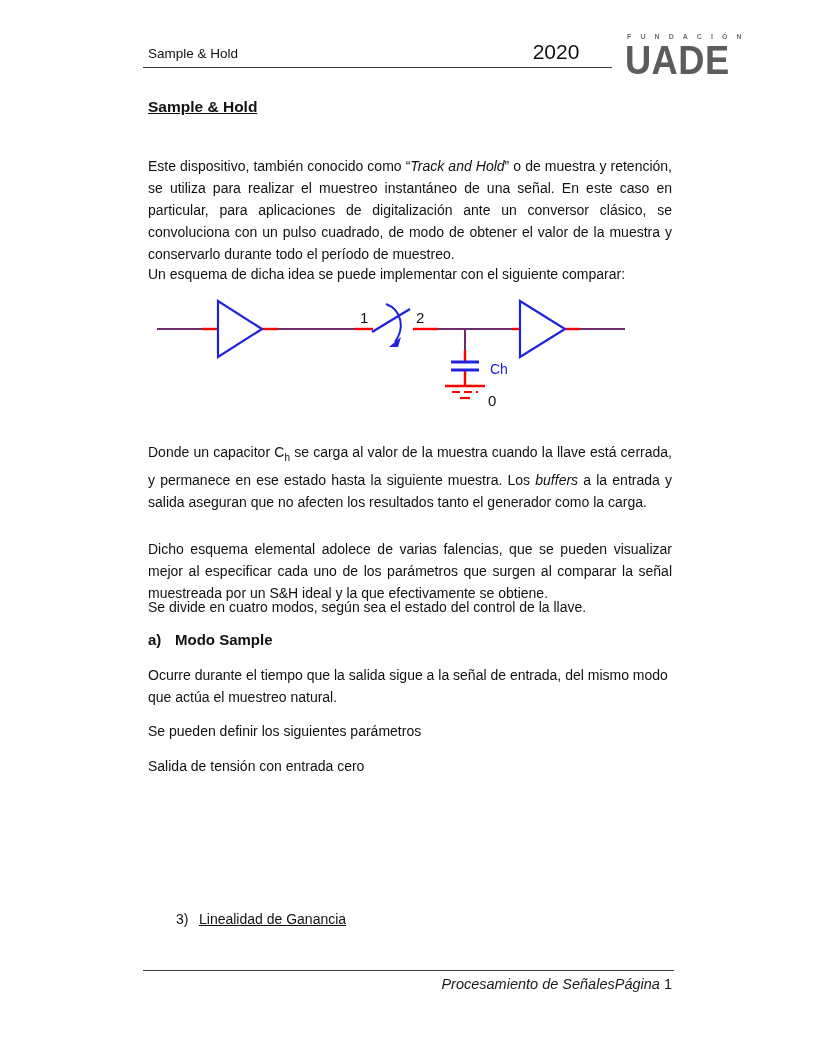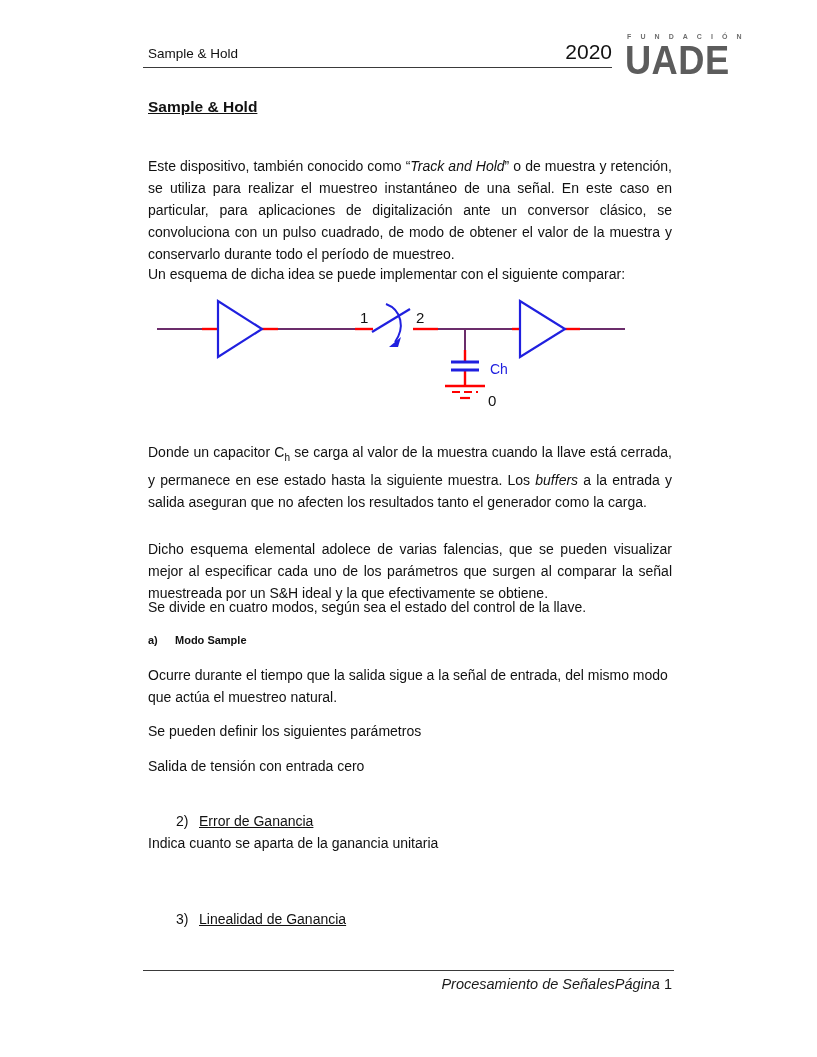--- a/index.html
+++ b/index.html
@@ -10,33 +10,33 @@
     width: 817px; height: 1057px;
     background: #ffffff;
     overflow: hidden;
     margin: 0 auto;
   }
   .abs { position: absolute; }
 
   
   .hdr-title { left: 148px; top: 46px; font-size: 13.5px; color: #111; }
   .hdr-rule  { left: 143px; top: 67px; width: 469px; height: 0; border-top: 1.4px solid #3a3a3a; }
-  .hdr-year  { left: 500px; top: 40px; width: 112px; text-align: right; font-size: 21px; color: #111; }
+  .hdr-year  { left: 500px; top: 40px; width: 112px; text-align: center; font-size: 21px; color: #111; }
   .logo      { left: 624px; top: 33px; width: 94px; text-align: right; color: #5c5c5c; }
   .logo-top  { font-size: 7px; font-weight: bold; letter-spacing: 3.6px; color: #6e6e6e; white-space: nowrap; text-indent: 3px; }
   .logo-main { font-size: 37px; font-weight: 600; line-height: 1.05; letter-spacing: 0.5px;
                transform: scale(0.98, 1.1); transform-origin: center top; }
 
   
   .col { left: 148px; width: 524px; font-size: 14px; line-height: 22px; color: #111; }
   .just { text-align: justify; }
   .doc-title { font-size: 15.5px; font-weight: bold; text-decoration: underline; }
   .it { font-style: italic; }
   .sub { vertical-align: sub; font-size: 10px; }
-  .mode-head { font-weight: bold; font-size: 11px; }
+  .mode-head { font-weight: bold; font-size: 15px; }
   .mode-num { display: inline-block; width: 27px; }
   .param-label-line { padding-left: 28px; }
   .param-num { display: inline-block; min-width: 14px; margin-right: 9px; }
   .param-label { text-decoration: underline; }
 
   
   .ftr-rule { left: 143px; top: 970px; width: 531px; height: 0; border-top: 1.4px solid #3a3a3a; }
   .ftr-row  { left: 148px; top: 976px; width: 524px; font-size: 14.5px; display: flex; justify-content: flex-end; }
   .ftr-left { font-style: italic; }
   .ftr-right .pg { font-style: italic; }
@@ -124,26 +124,20 @@
   </div>
 
   <p class="abs col" style="top:664px">Ocurre durante el tiempo que la salida sigue a la señal de entrada, del mismo modo que actúa el muestreo natural.</p>
 
   <p class="abs col" style="top:720px">Se pueden definir los siguientes parámetros</p>
 
   <div class="abs col" style="top:755px">
     <div>Salida de tensión con entrada cero</div>
   </div>
 
-  <div class="abs col" style="top:810px">
-    <div class="param-label-line">
-      <span class="param-num">2)</span><span class="param-label"><span>Error de Ganancia</span><span class="it"></span></span>
-    </div>
-    <div>Indica cuanto se aparta de la ganancia unitaria</div>
-  </div>
 
   <div class="abs col" style="top:908px">
     <div class="param-label-line">
       <span class="param-num">3)</span><span class="param-label"><span>Linealidad de Ganancia</span><span class="it"></span></span>
     </div>
   </div>
 
   <div class="abs ftr-rule"></div>
   <div class="abs ftr-row">
     <span class="ftr-left">Procesamiento de Señales</span>

